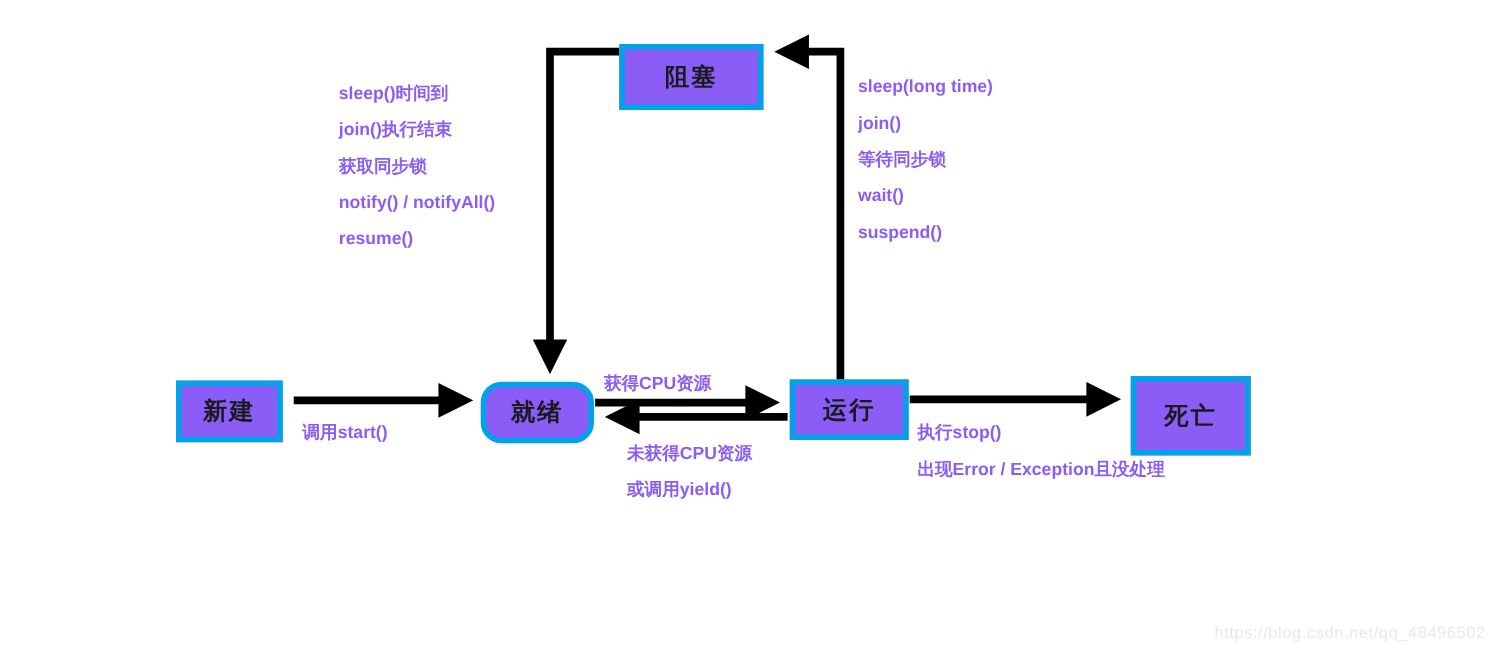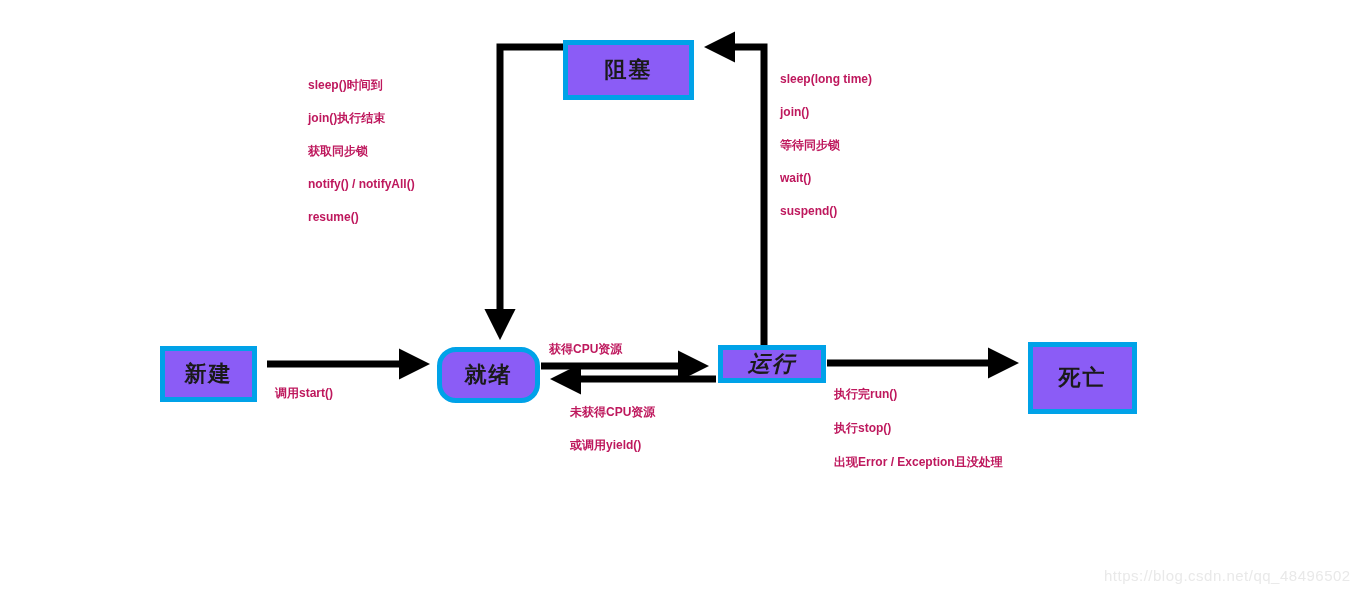--- a/index.html
+++ b/index.html
@@ -16,21 +16,21 @@
     position:absolute;
     box-sizing:border-box;
     border:5px solid var(--state-border,#00A2E8);
     background:#8b5cf6;
     display:flex;align-items:center;justify-content:center;
     font-size:22px;font-weight:700;color:#1a1a1a;
     letter-spacing:2px;
   }
   .edge-label{
     position:absolute;
-    font-size:12px;font-weight:700;color:#be185d;
+    font-size:16px;font-weight:700;color:#8b5cf6;
     line-height:33px;white-space:nowrap;
   }
   .edge-label div{white-space:nowrap;}
   .dead-reasons{line-height:34px;}
   .watermark{
     position:absolute;
     left:1104px;top:567px;
     font-size:15px;color:var(--watermark,#E9E9E9);
     letter-spacing:0.5px;white-space:nowrap;
   }
@@ -59,21 +59,21 @@
   </div>
 
   <div class="state-box" style="left:160px;top:346px;width:97px;height:56px;">
     <span>新建</span>
   </div>
 
   <div class="state-box" style="left:437px;top:347px;width:103px;height:56px;border-radius:19px;">
     <span>就绪</span>
   </div>
 
-  <div class="state-box" style="left:718px;top:345px;width:108px;height:38px;font-style:italic;">
+  <div class="state-box" style="left:718px;top:345px;width:108px;height:55px;">
     <span>运行</span>
   </div>
 
   <div class="state-box" style="left:1028px;top:342px;width:109px;height:72px;text-align:right;">
     <span>死亡</span>
   </div>
 
   <div class="edge-label" style="left:308px;top:69px;">
     <div>sleep()时间到</div>
     <div>join()执行结束</div>
@@ -93,20 +93,19 @@
   <div class="edge-label" style="left:275px;top:377px;">调用start()</div>
 
   <div class="edge-label" style="left:549px;top:333px;">获得CPU资源</div>
 
   <div class="edge-label" style="left:570px;top:396px;">
     <div>未获得CPU资源</div>
     <div>或调用yield()</div>
   </div>
 
   <div class="edge-label dead-reasons" style="left:834px;top:377px;">
-    <div>执行完run()</div>
     <div>执行stop()</div>
     <div>出现Error / Exception且没处理</div>
   </div>
 
   <div class="watermark">https://blog.csdn.net/qq_48496502</div>
 
 </div>
 
 </body></html>

